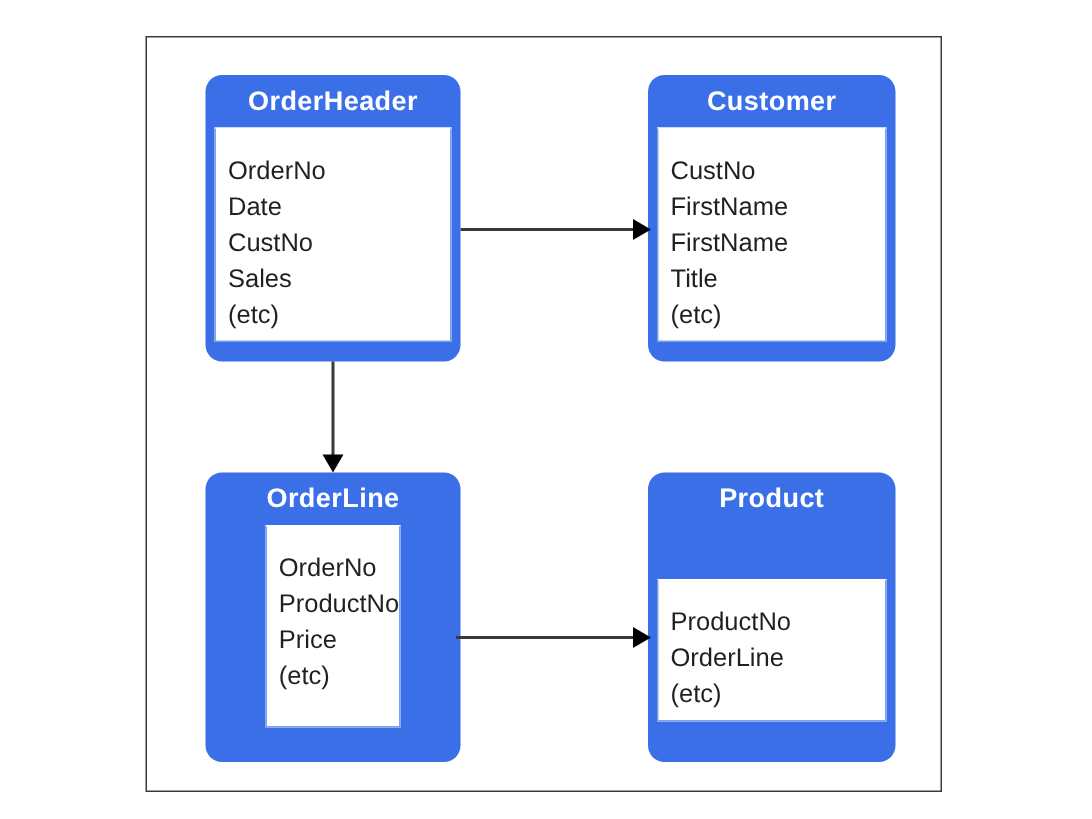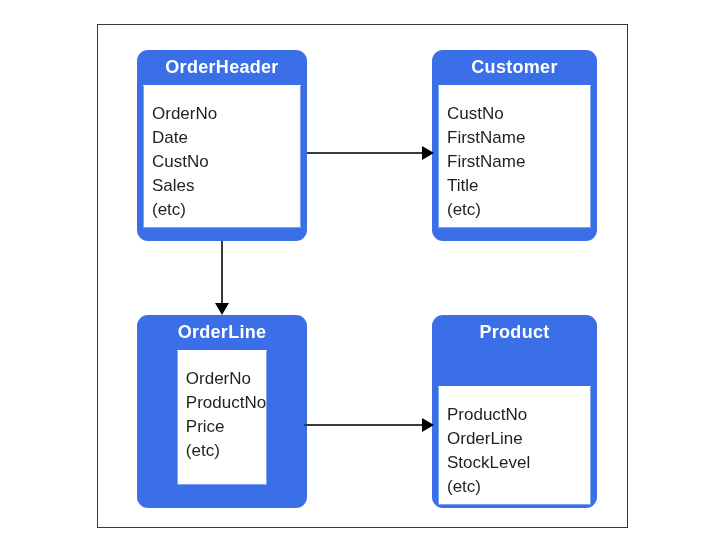--- a/index.html
+++ b/index.html
@@ -142,21 +142,20 @@
       <div class="field">(etc)</div>
     </div>
     <div class="entity-footer"></div>
   </div>
 
   <div class="entity" id="ent-product" style="left:432px; top:315px; width:165px; height:193px;gap:36px;">
     <div class="entity-title">Product</div>
     <div class="entity-body">
       <div class="field">ProductNo</div>
       <div class="field">OrderLine</div>
-      <div class="field">StockLevel</div>
       <div class="field">(etc)</div>
     </div>
     <div class="entity-footer"></div>
   </div>
 
   <div class="connector">
     <div class="conn-line-h" style="left:307px; top:152px; width:118px;"></div>
     <div class="arrowhead-right" style="left:422px; top:146px;"></div>
   </div>
 

